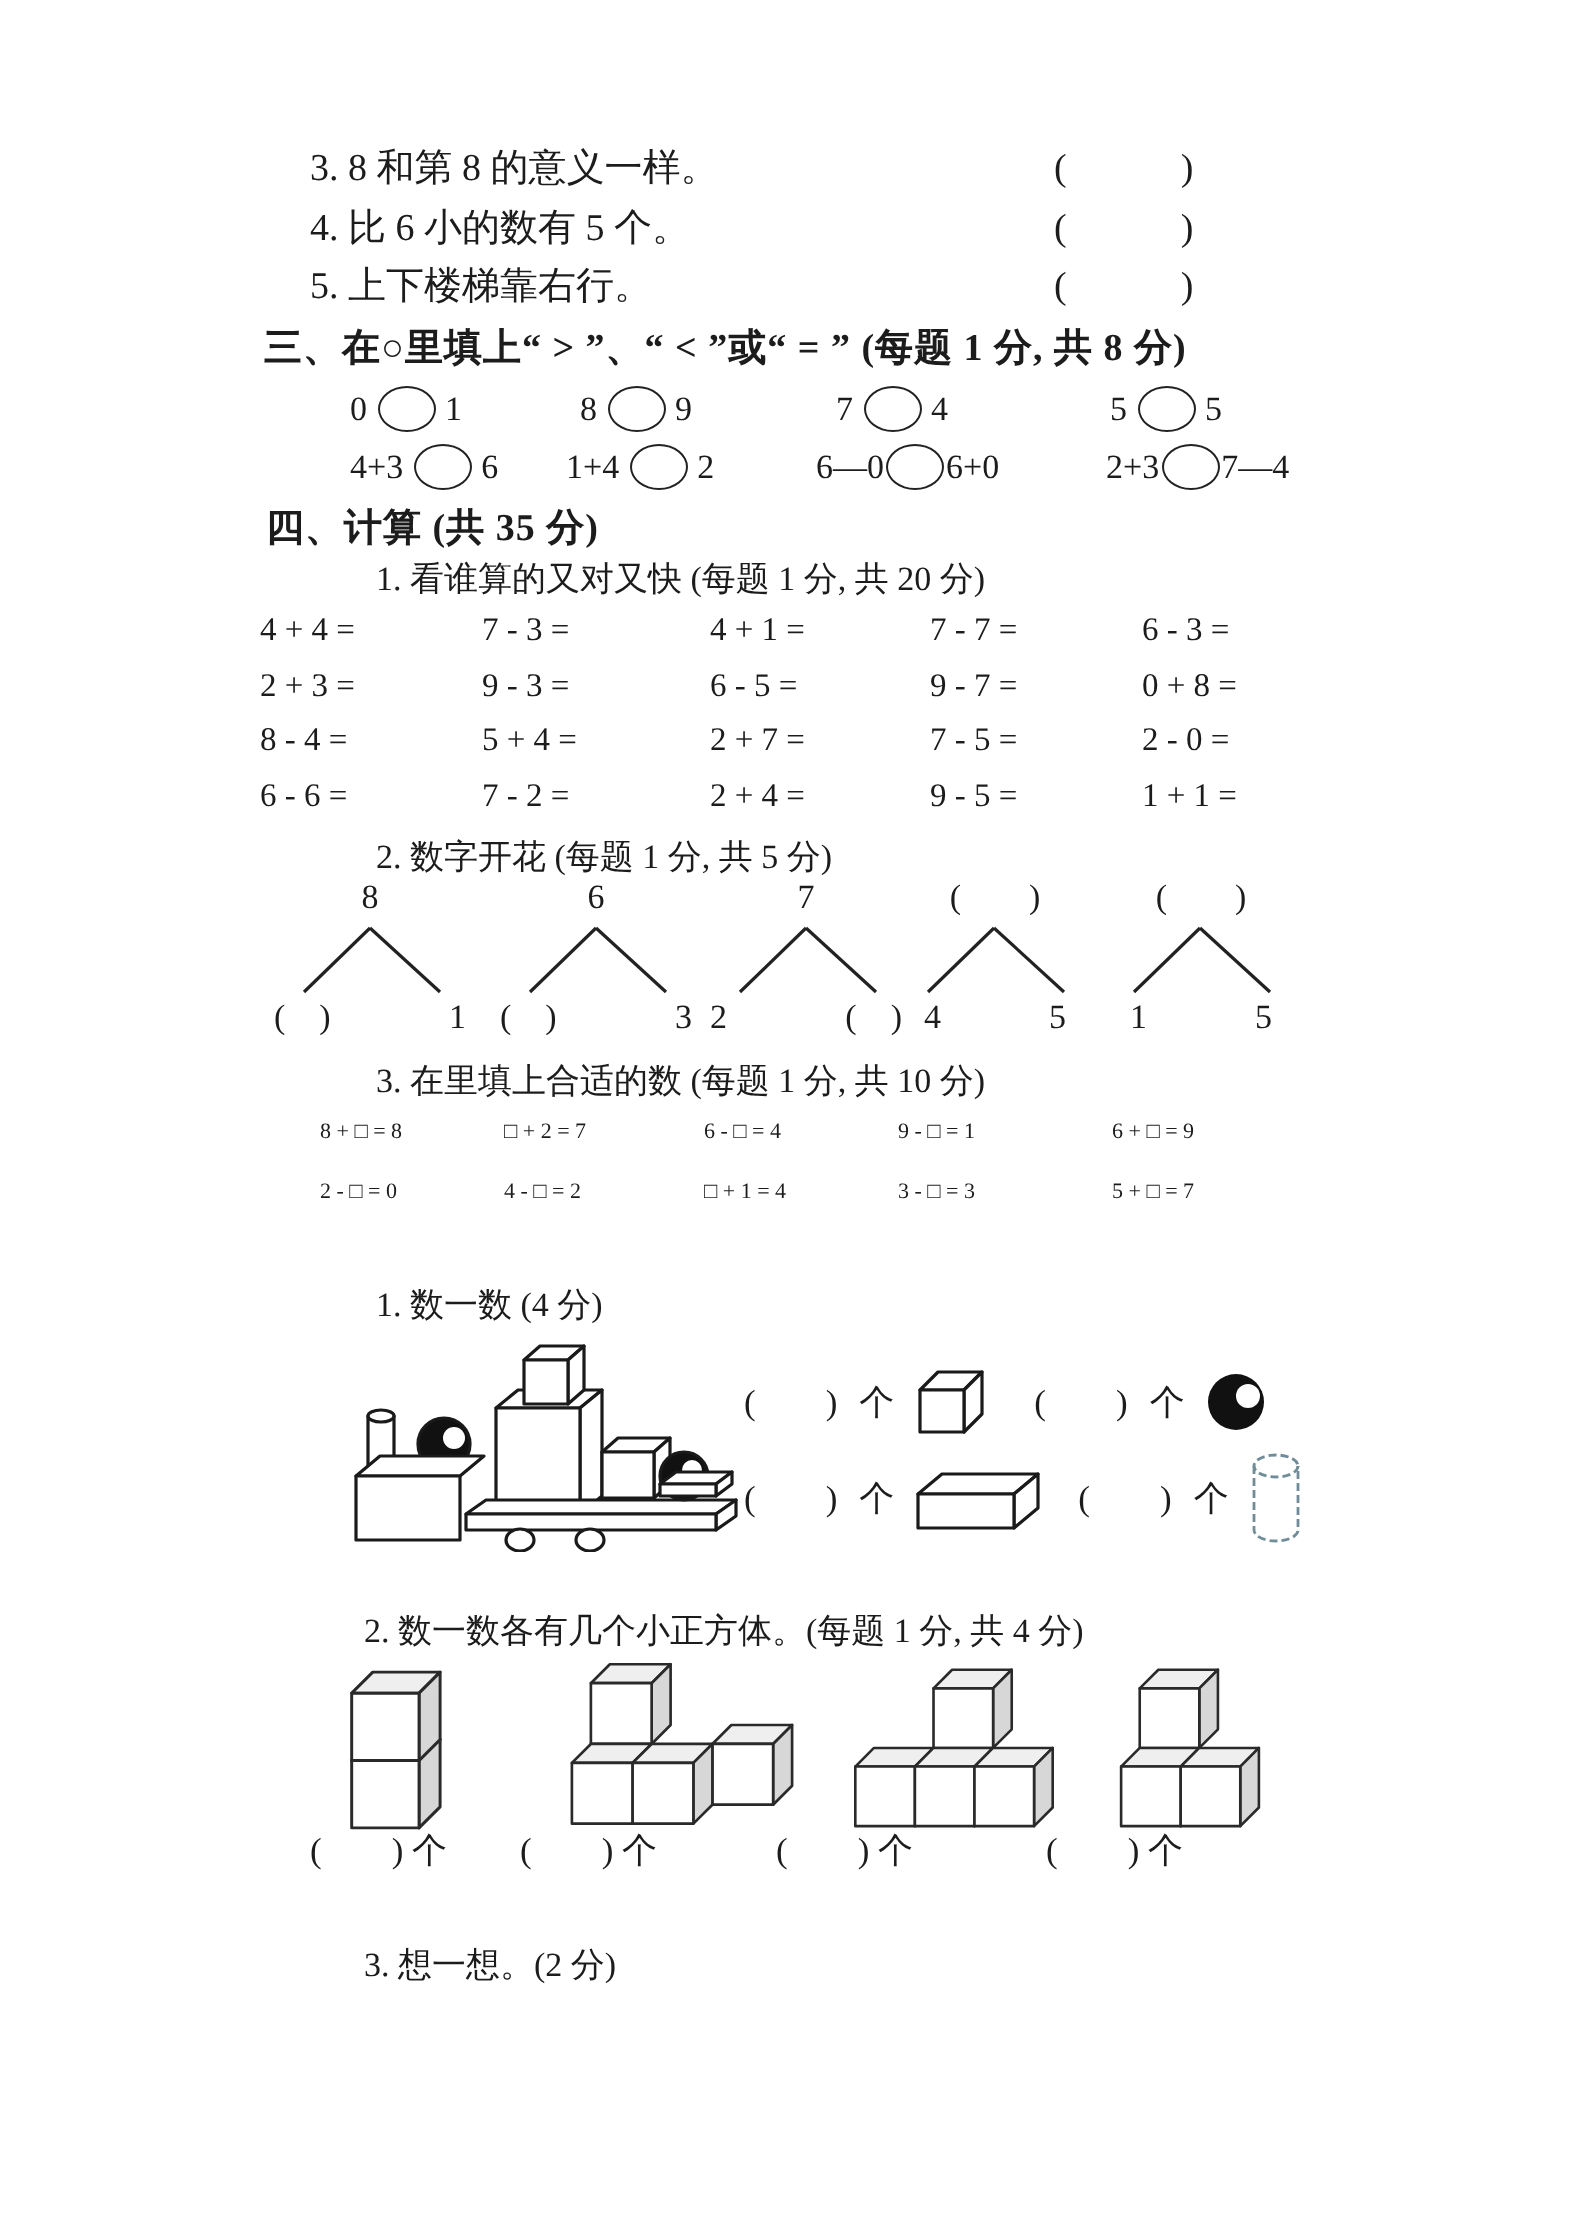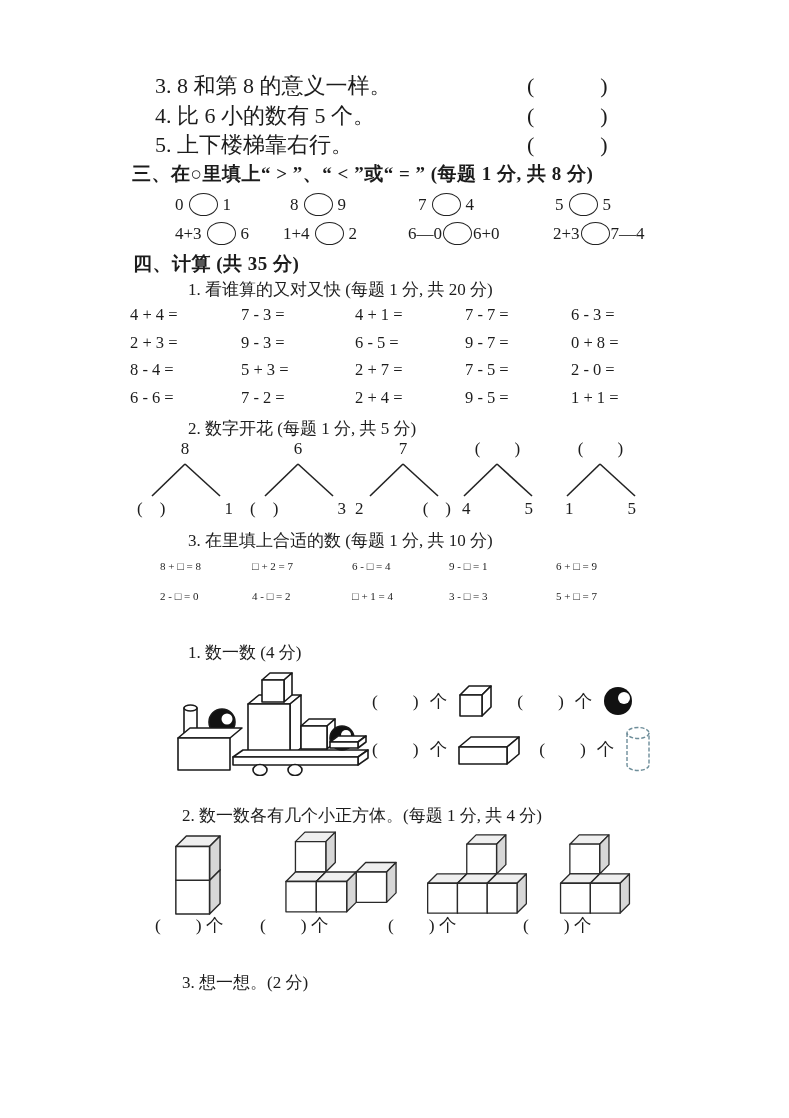--- a/index.html
+++ b/index.html
@@ -5,21 +5,21 @@
   html,body{margin:0;padding:0;background:#888;}
   .page{
     position:relative;
     width:789px;height:1118px;
     background:#ffffff;
     font-family:"Liberation Serif","DejaVu Serif",serif;
     color:#1c1c1c;
     overflow:hidden;
   }
   .abs{position:absolute;white-space:nowrap;}
-  .t{font-size:22px;}
+  .t{font-size:19px;}
   .head{font-size:19px;font-weight:bold;letter-spacing:0.5px;}
   .sub{font-size:17px;margin-left:40px;}
   .grid-quick{
     position:absolute;left:130px;top:301px;
     display:grid;grid-template-columns:111px 114px 110px 106px 80px;
     line-height:27.6px;font-size:16.5px;
   }
   .grid-fill{
     position:absolute;left:160px;top:551px;
     display:grid;grid-template-columns:92px 100px 97px 107px 90px;
@@ -107,21 +107,21 @@
       <span>7 - 3 =</span>
       <span>4 + 1 =</span>
       <span>7 - 7 =</span>
       <span>6 - 3 =</span>
     <span>2 + 3 =</span>
       <span>9 - 3 =</span>
       <span>6 - 5 =</span>
       <span>9 - 7 =</span>
       <span>0 + 8 =</span>
     <span>8 - 4 =</span>
-      <span>5 + 3 =</span>
+      <span>5 + 4 =</span>
       <span>2 + 7 =</span>
       <span>7 - 5 =</span>
       <span>2 - 0 =</span>
     <span>6 - 6 =</span>
       <span>7 - 2 =</span>
       <span>2 + 4 =</span>
       <span>9 - 5 =</span>
       <span>1 + 1 =</span>
   </div>
 

